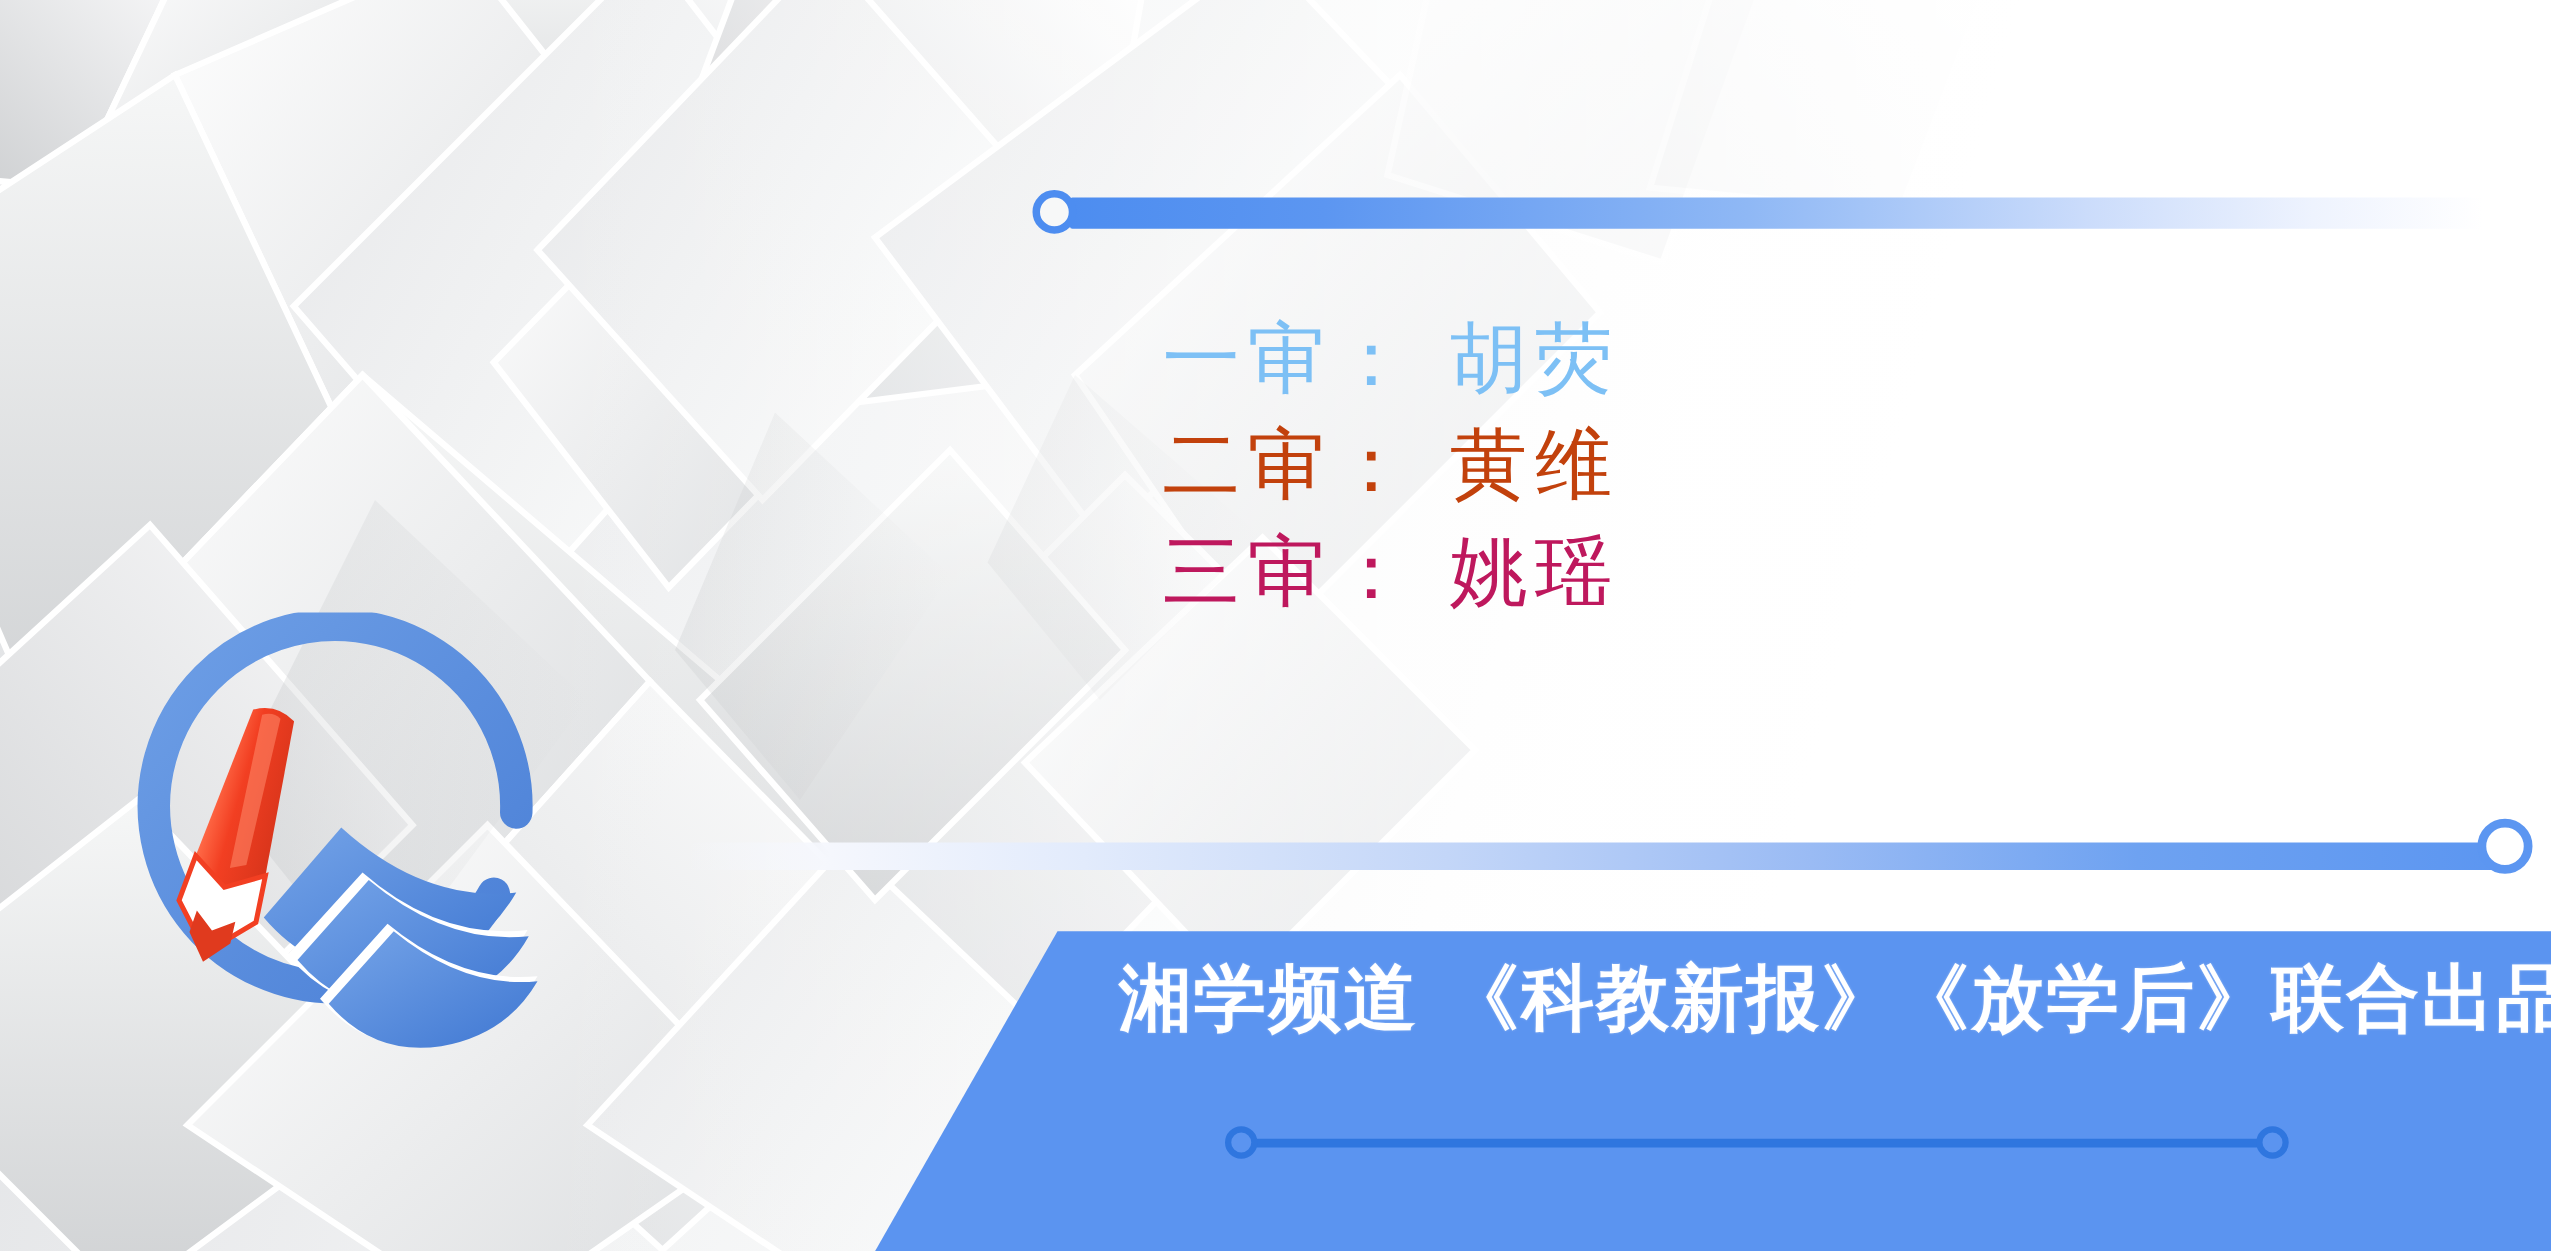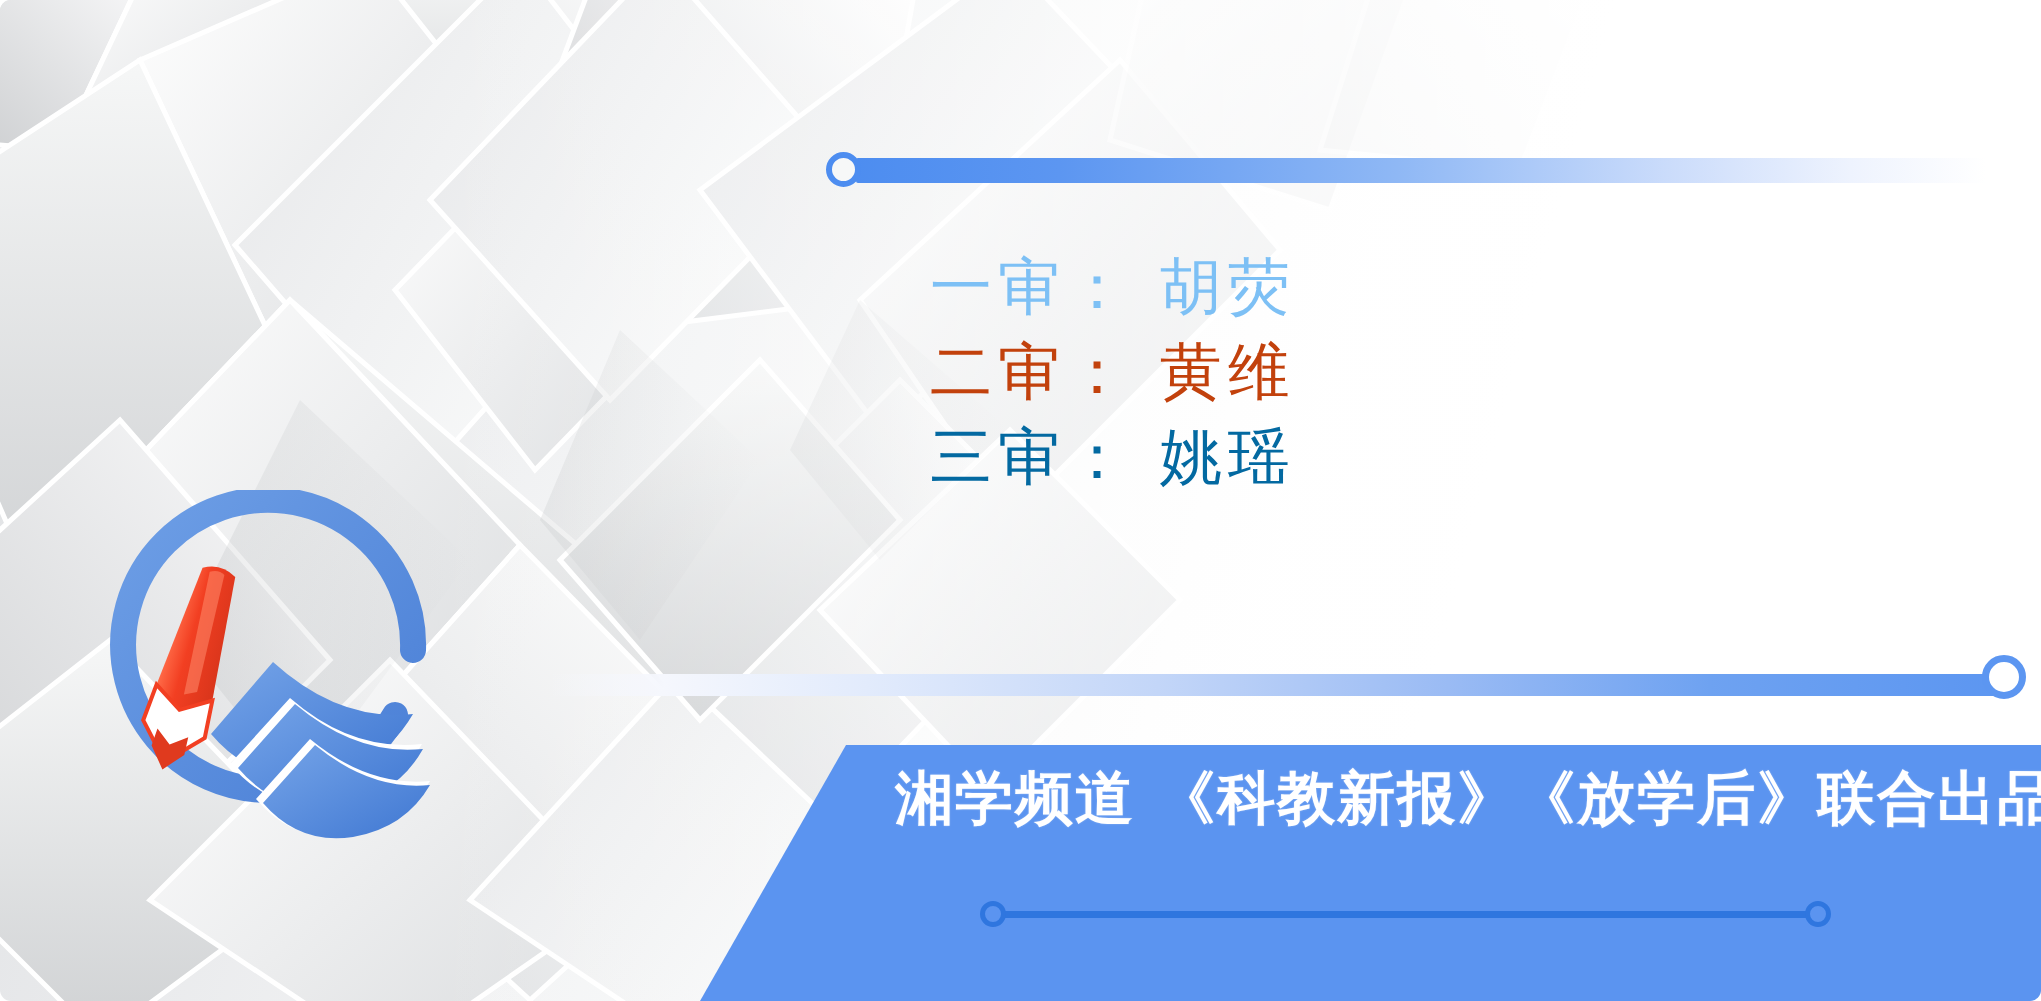--- a/index.html
+++ b/index.html
@@ -4,21 +4,20 @@
 <style>
   html,body{margin:0;padding:0;background:#fff;}
   body{font-family:"Liberation Sans","DejaVu Sans",sans-serif;}
 
   #stage{
     position:relative;
     width:2041px;
     height:1001px;
     overflow:hidden;
     background:#ffffff;
-    border-radius:11px;
   }
 
   
   .bg-base{
     position:absolute; inset:0;
     background:linear-gradient(105deg,#dfe1e3 0%,#e9eaec 16%,#f2f3f4 32%,#f8f9f9 46%,#fdfdfd 58%,#ffffff 70%,#ffffff 100%);
   }
   .bg-geo{position:absolute;inset:0;}
 
   
@@ -66,21 +65,21 @@
   .credit-line{
     font-family:"DejaVu Sans","Liberation Sans",sans-serif;
     font-size:62px;
     line-height:1.02;
     letter-spacing:6px;
     white-space:nowrap;
     font-weight:400;
   }
   .credit-1{color:#7dc0f5;}
   .credit-2{color:#c2410c;}
-  .credit-3{color:#0369a1;}
+  .credit-3{color:#be185d;}
   .banner-wrap{position:absolute;left:0;top:0;width:2041px;height:1001px;padding-left:36px;}
 
   .banner-text{
     position:absolute;
     left:895px; top:760px;
     width:1120px;
     text-align:center;
     color:#ffffff;
     font-family:"DejaVu Serif","Liberation Serif",serif;
     font-weight:700;

